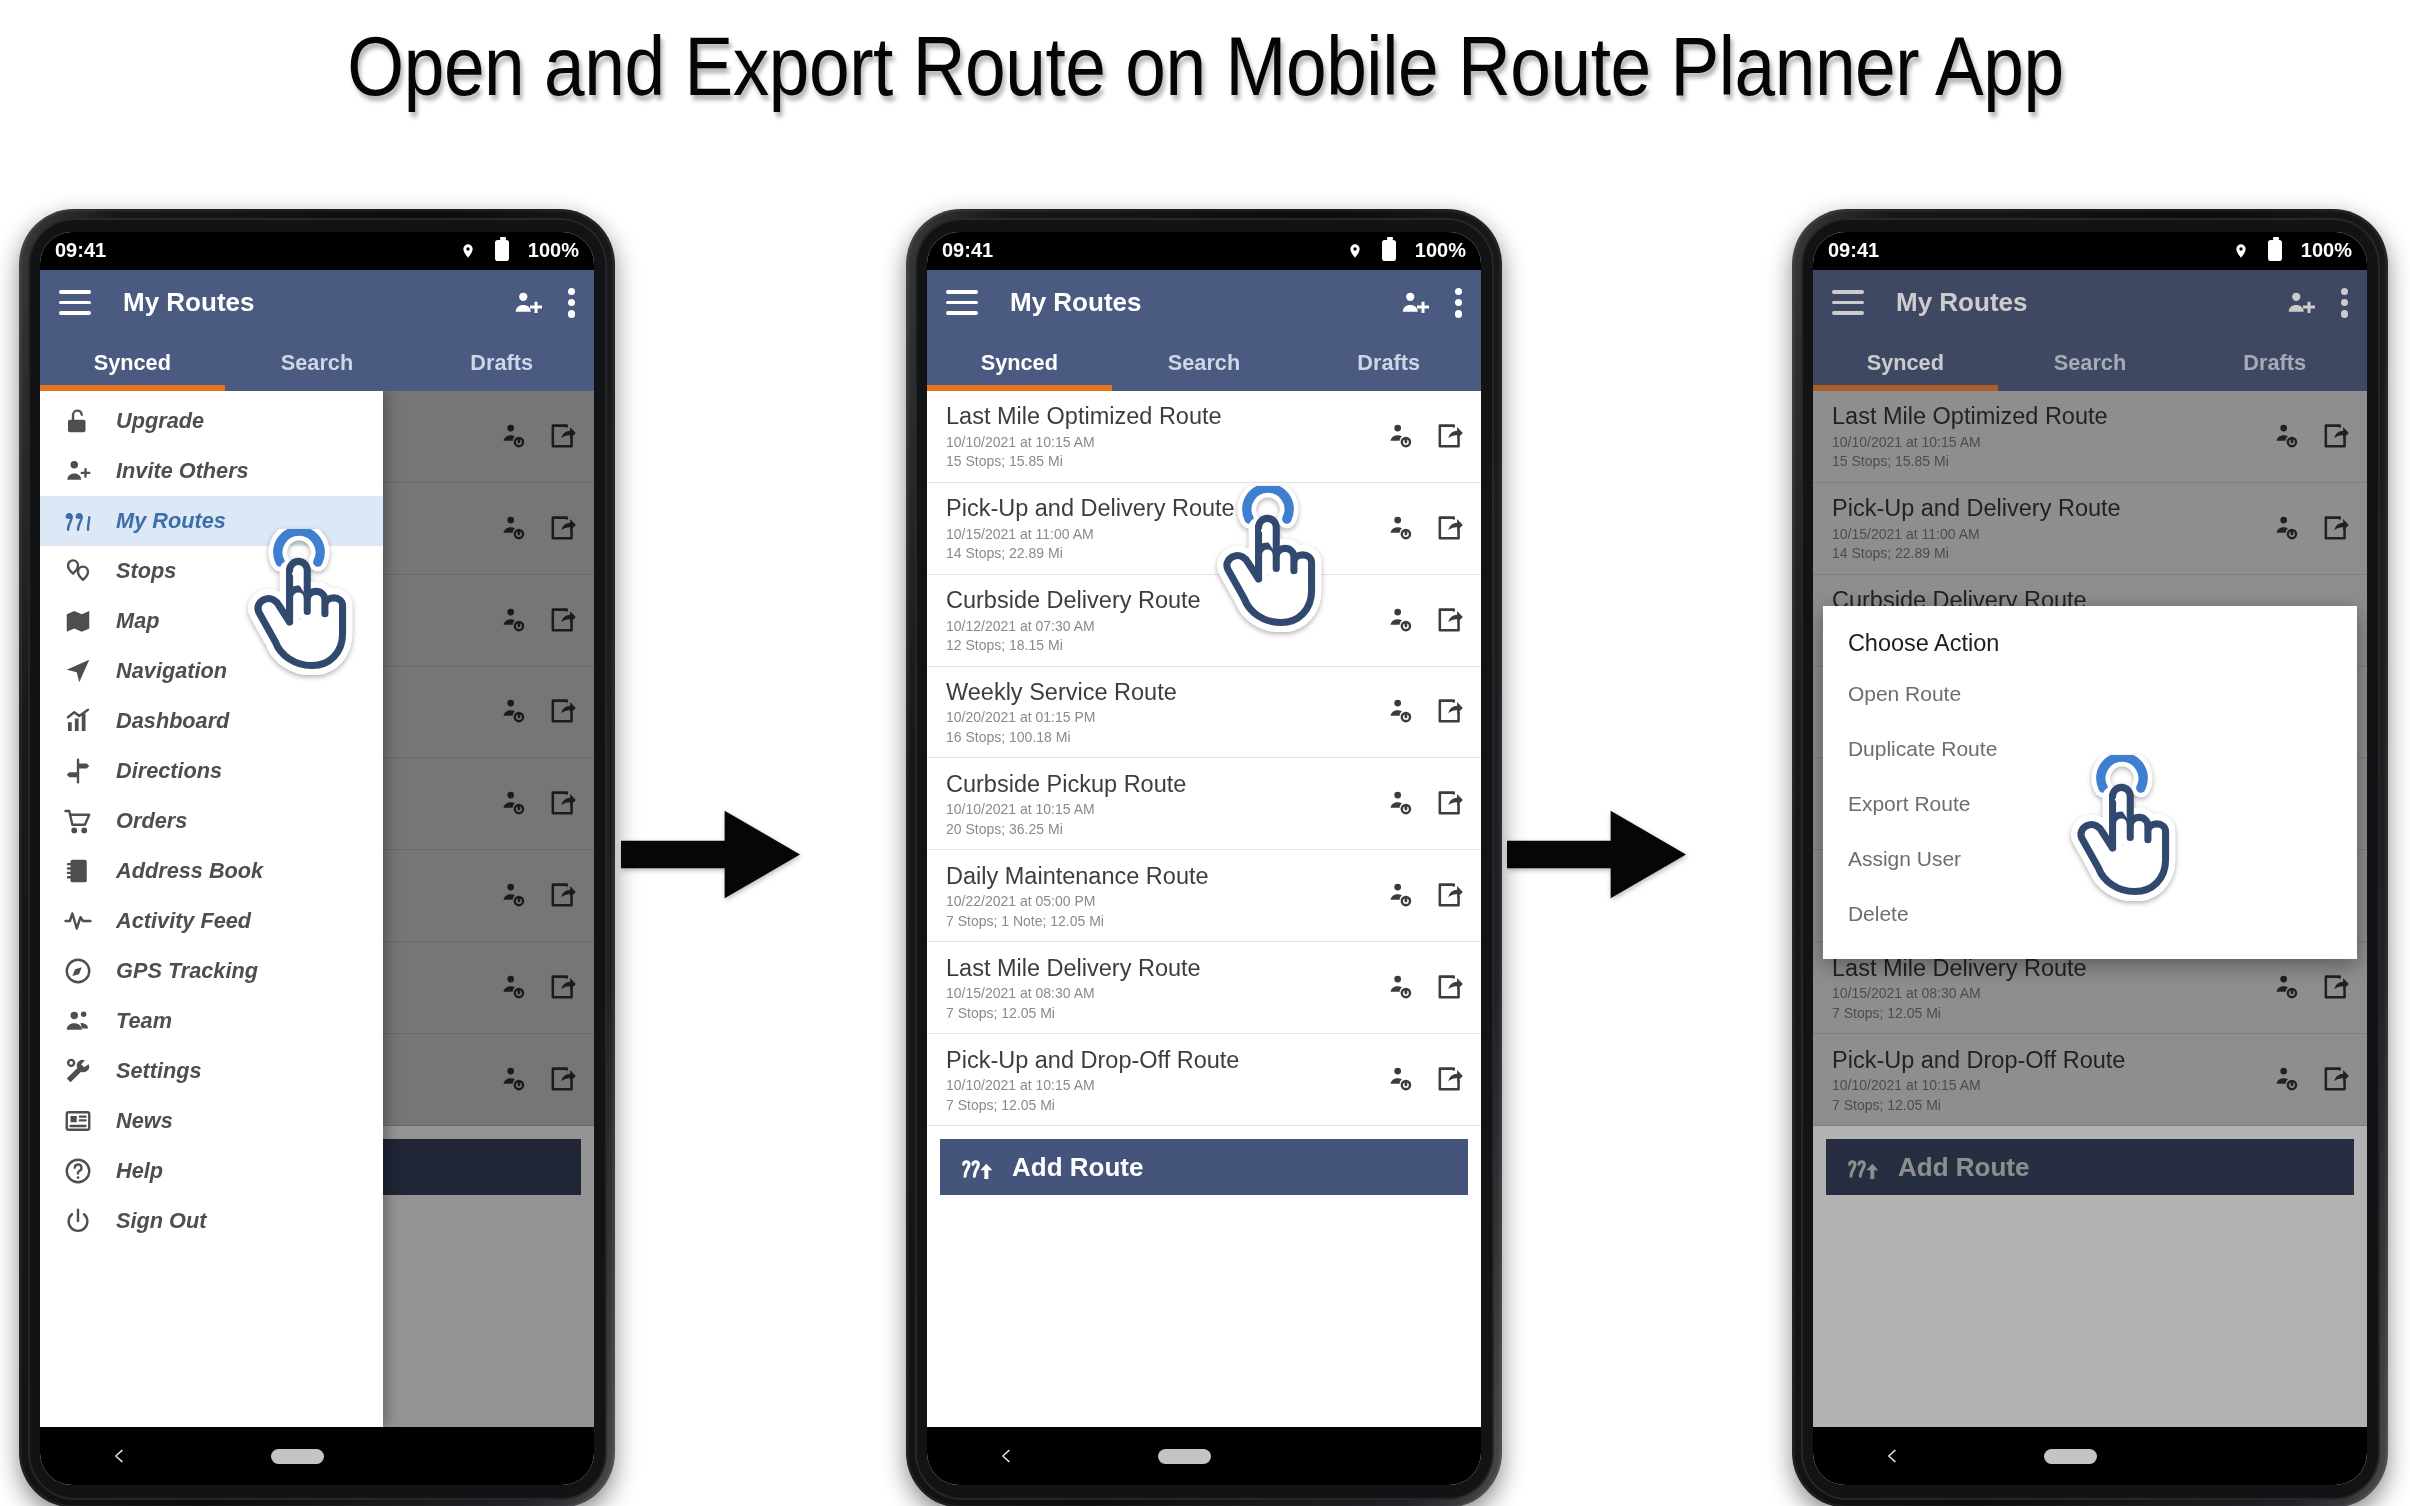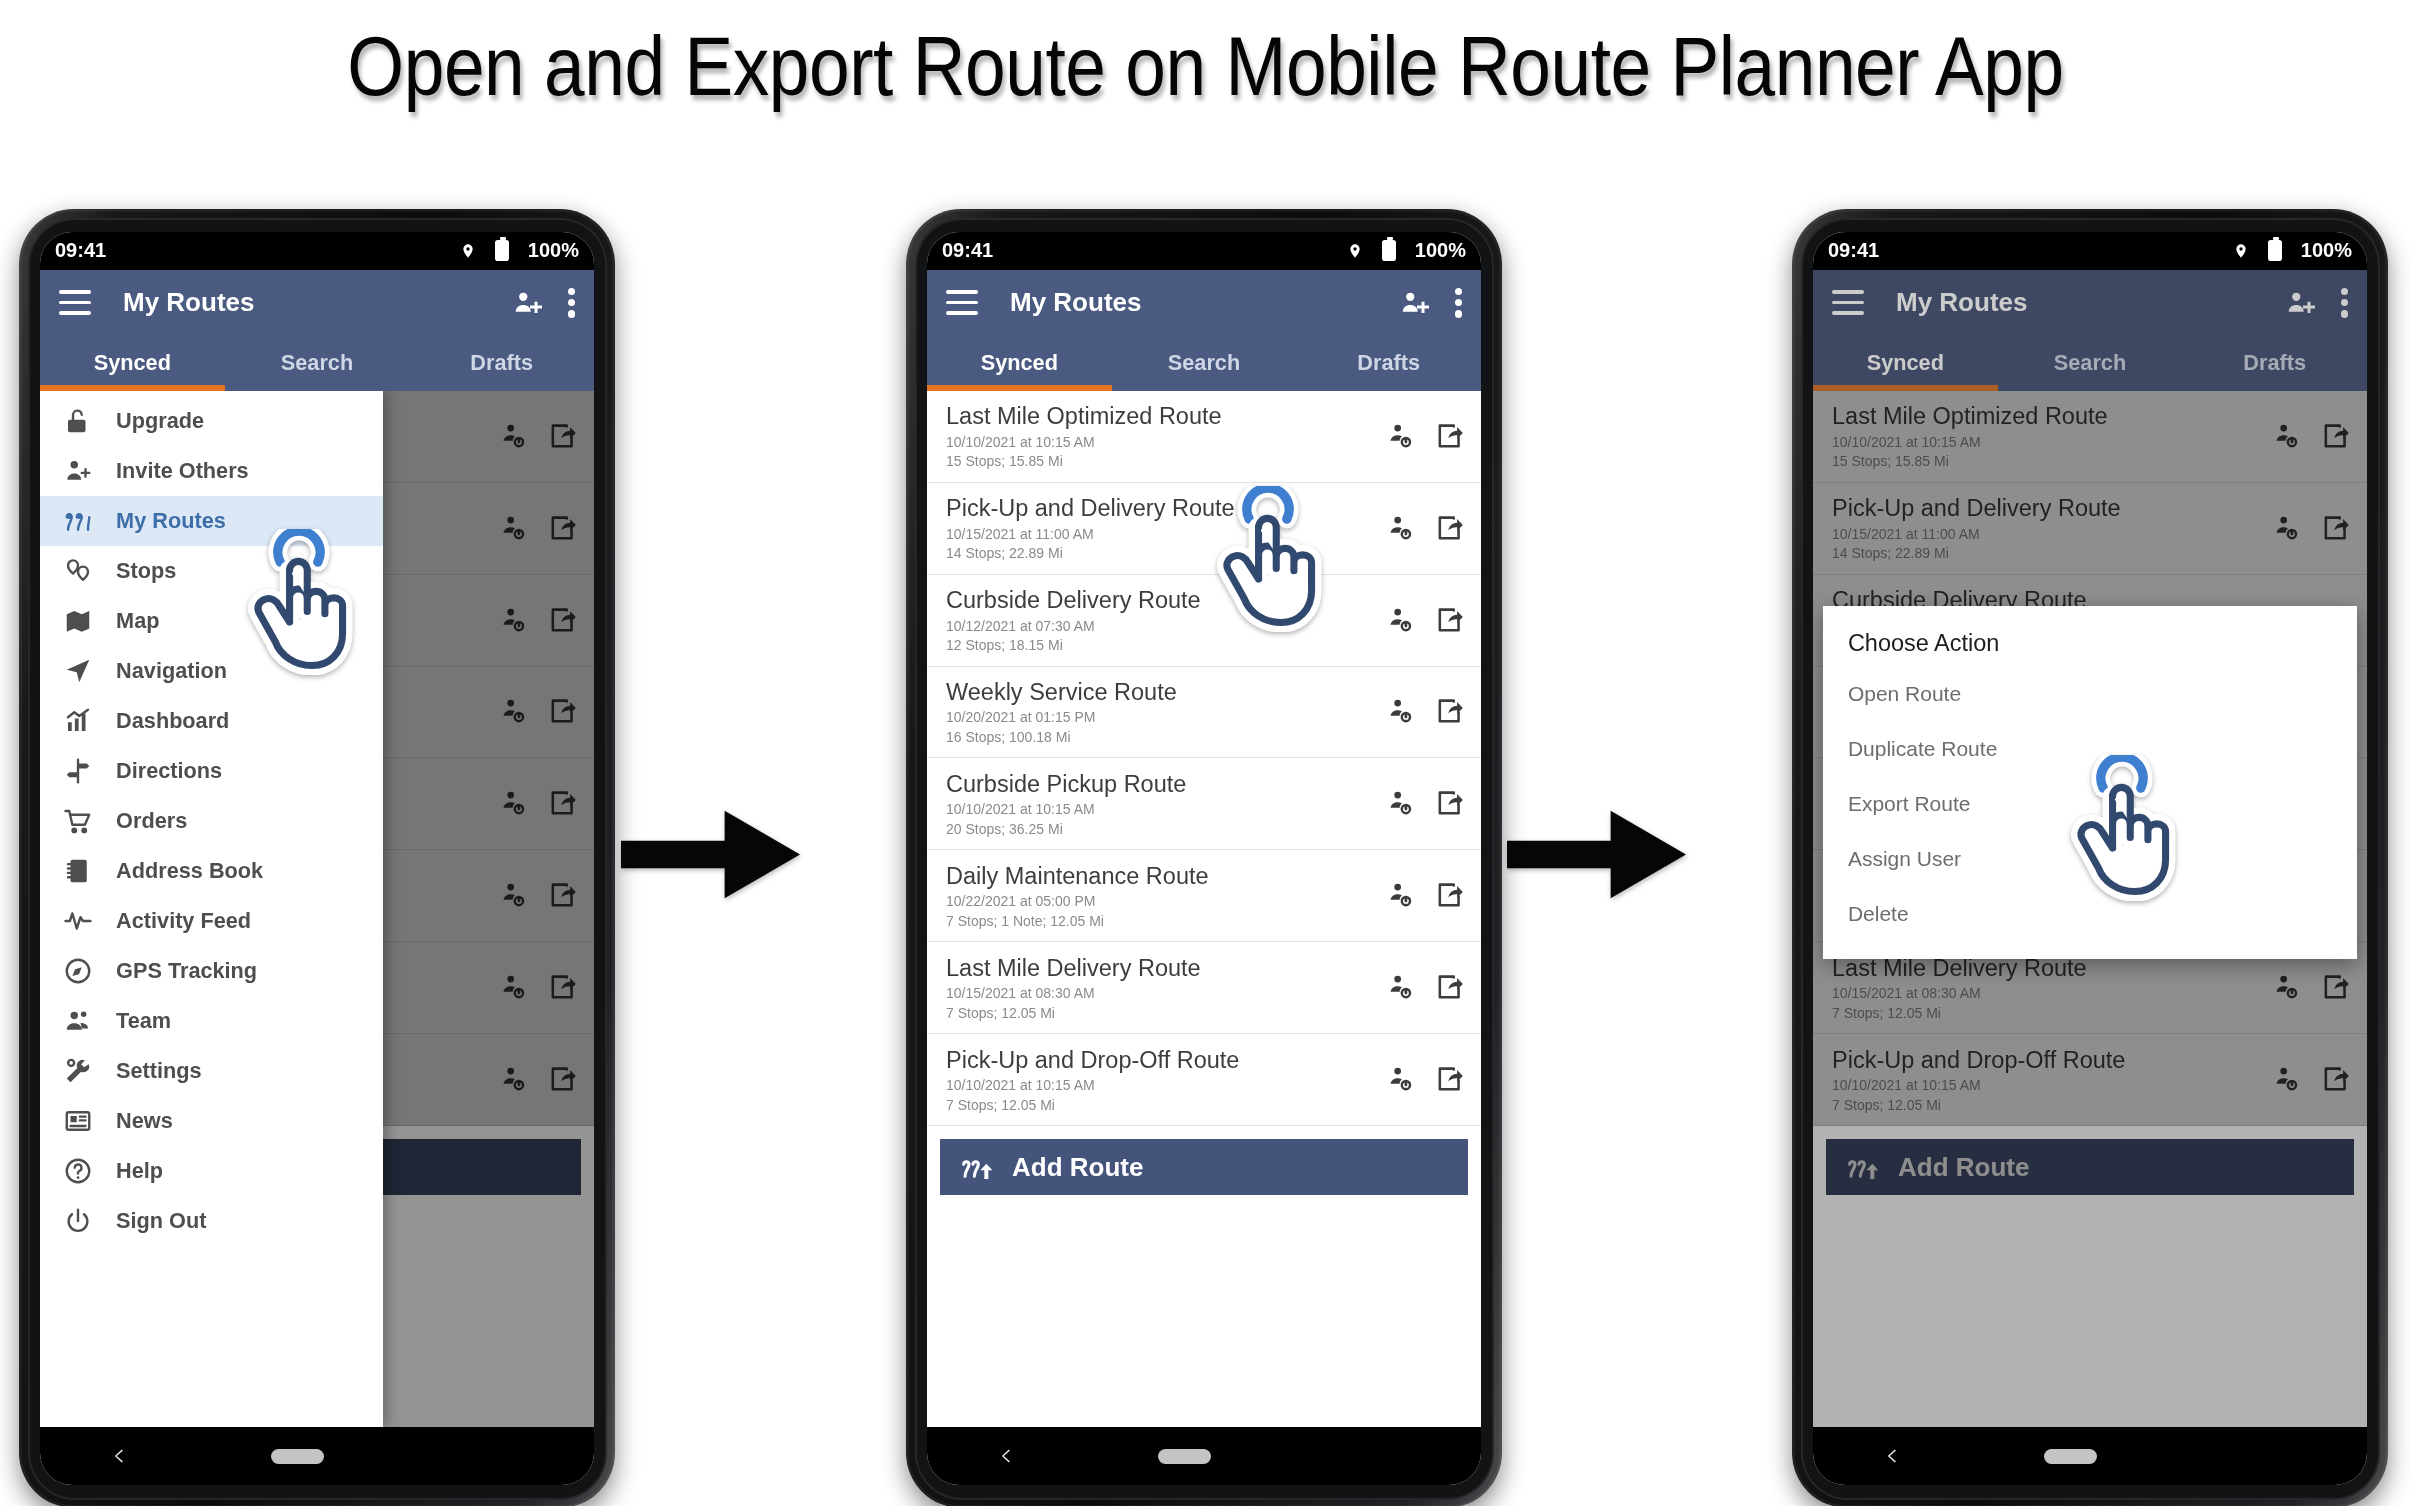--- a/index.html
+++ b/index.html
@@ -99,21 +99,21 @@
   .nav-spacer { width:53px; }
 
   
   .scrim { position:absolute; inset:0; background:rgba(0,0,0,0.42); }
   .scrim.light { background:rgba(0,0,0,0.30); }
   .drawer {
     position:absolute; left:0; top:0; bottom:0; width:62%; background:#fff; z-index:6;
     box-shadow:3.8px 0 13px rgba(0,0,0,0.32); display:flex; flex-direction:column;
     padding-top:5.6px; overflow:hidden;
   }
-  .dr-item { height:50px; display:flex; align-items:center; padding:0 0 0 22.6px; gap:23.5px; flex:none; }
+  .dr-item { height:50px; display:flex; align-items:center; padding:0 0 0 22.6px; gap:23.5px; flex:none;font-style:italic; }
   .dr-item.active { background:#dce8f5; }
   .dr-ico { width:30px; height:30px; flex:none; display:block; color:#4e4e4e; }
   .dr-item.active .dr-ico { color:#3e6ea8; }
   .dr-lbl { font-size:21.7px; font-weight:bold; color:#4e4e4e; white-space:nowrap; }
   .dr-item.active .dr-lbl { color:#3e6ea8; }
 
   
   .dialog {
     position:absolute; z-index:7; left:10.4px; right:10.4px; top:215px; background:#fff;
     box-shadow:0 5.6px 21px rgba(0,0,0,0.38); padding:21px 0 17px 0; display:flex; flex-direction:column;

